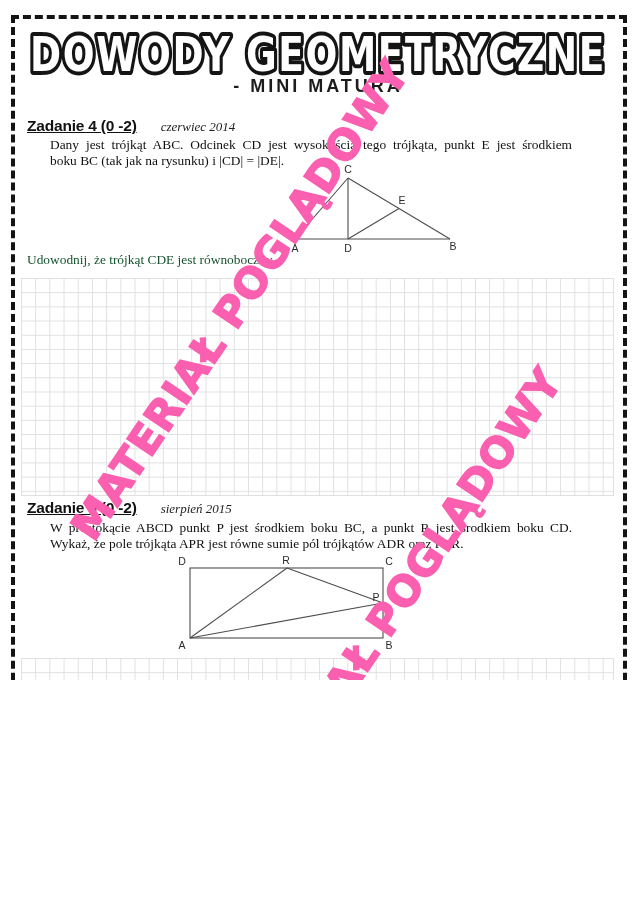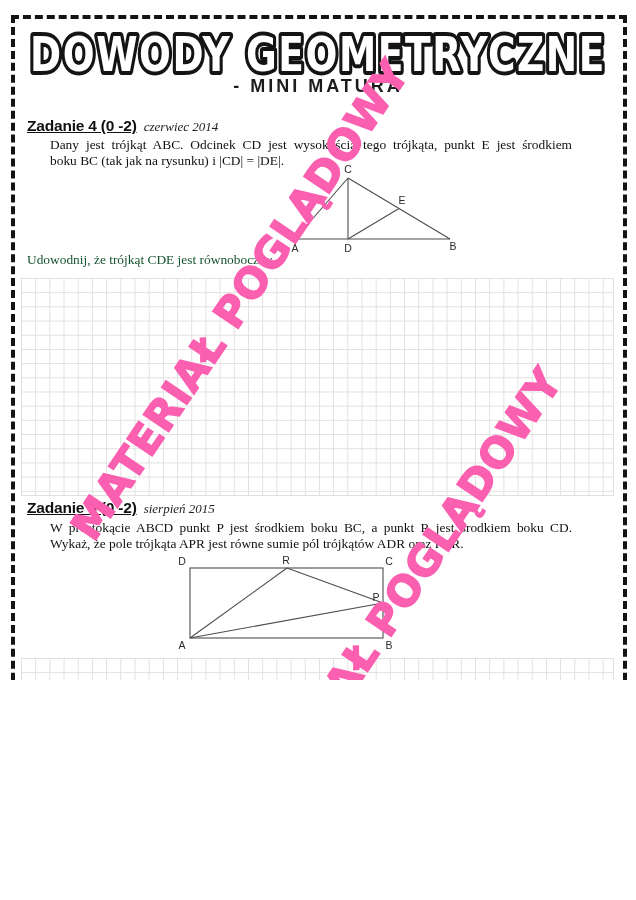--- a/index.html
+++ b/index.html
@@ -24,21 +24,21 @@
     letter-spacing:3px;font-weight:700;color:#1c1c1c;
   }
   
   .task-head{
     position:absolute;left:27px;white-space:nowrap;
     font-family:"Liberation Sans","DejaVu Sans",sans-serif;
   }
   .task-head .num{font-weight:800;font-size:15.5px;letter-spacing:-0.2px;color:#111;text-decoration:underline;}
   .task-head .date{
     font-family:"Liberation Serif","DejaVu Serif",serif;font-style:italic;
-    font-size:13px;color:#222;margin-left:7px;font-weight:400;
+    font-size:13px;color:#222;margin-left:24px;font-weight:400;
   }
   .para{position:absolute;left:27px;width:522px;font-size:13.4px;line-height:16px;color:#101010;margin-left:23px;}
   .jl{text-align:justify;text-align-last:justify;}
   .jl.last{text-align-last:left;}
   .claim{position:absolute;left:27px;width:560px;font-size:13.4px;line-height:16px;color:#14532d;}
   
   .fig{position:absolute;overflow:visible;}
   .fig line,.fig path,.fig rect{stroke:#4d4d4d;stroke-width:1.1;fill:none;}
   .fig text{
     font-family:"Liberation Sans","DejaVu Sans",sans-serif;font-size:10.5px;

